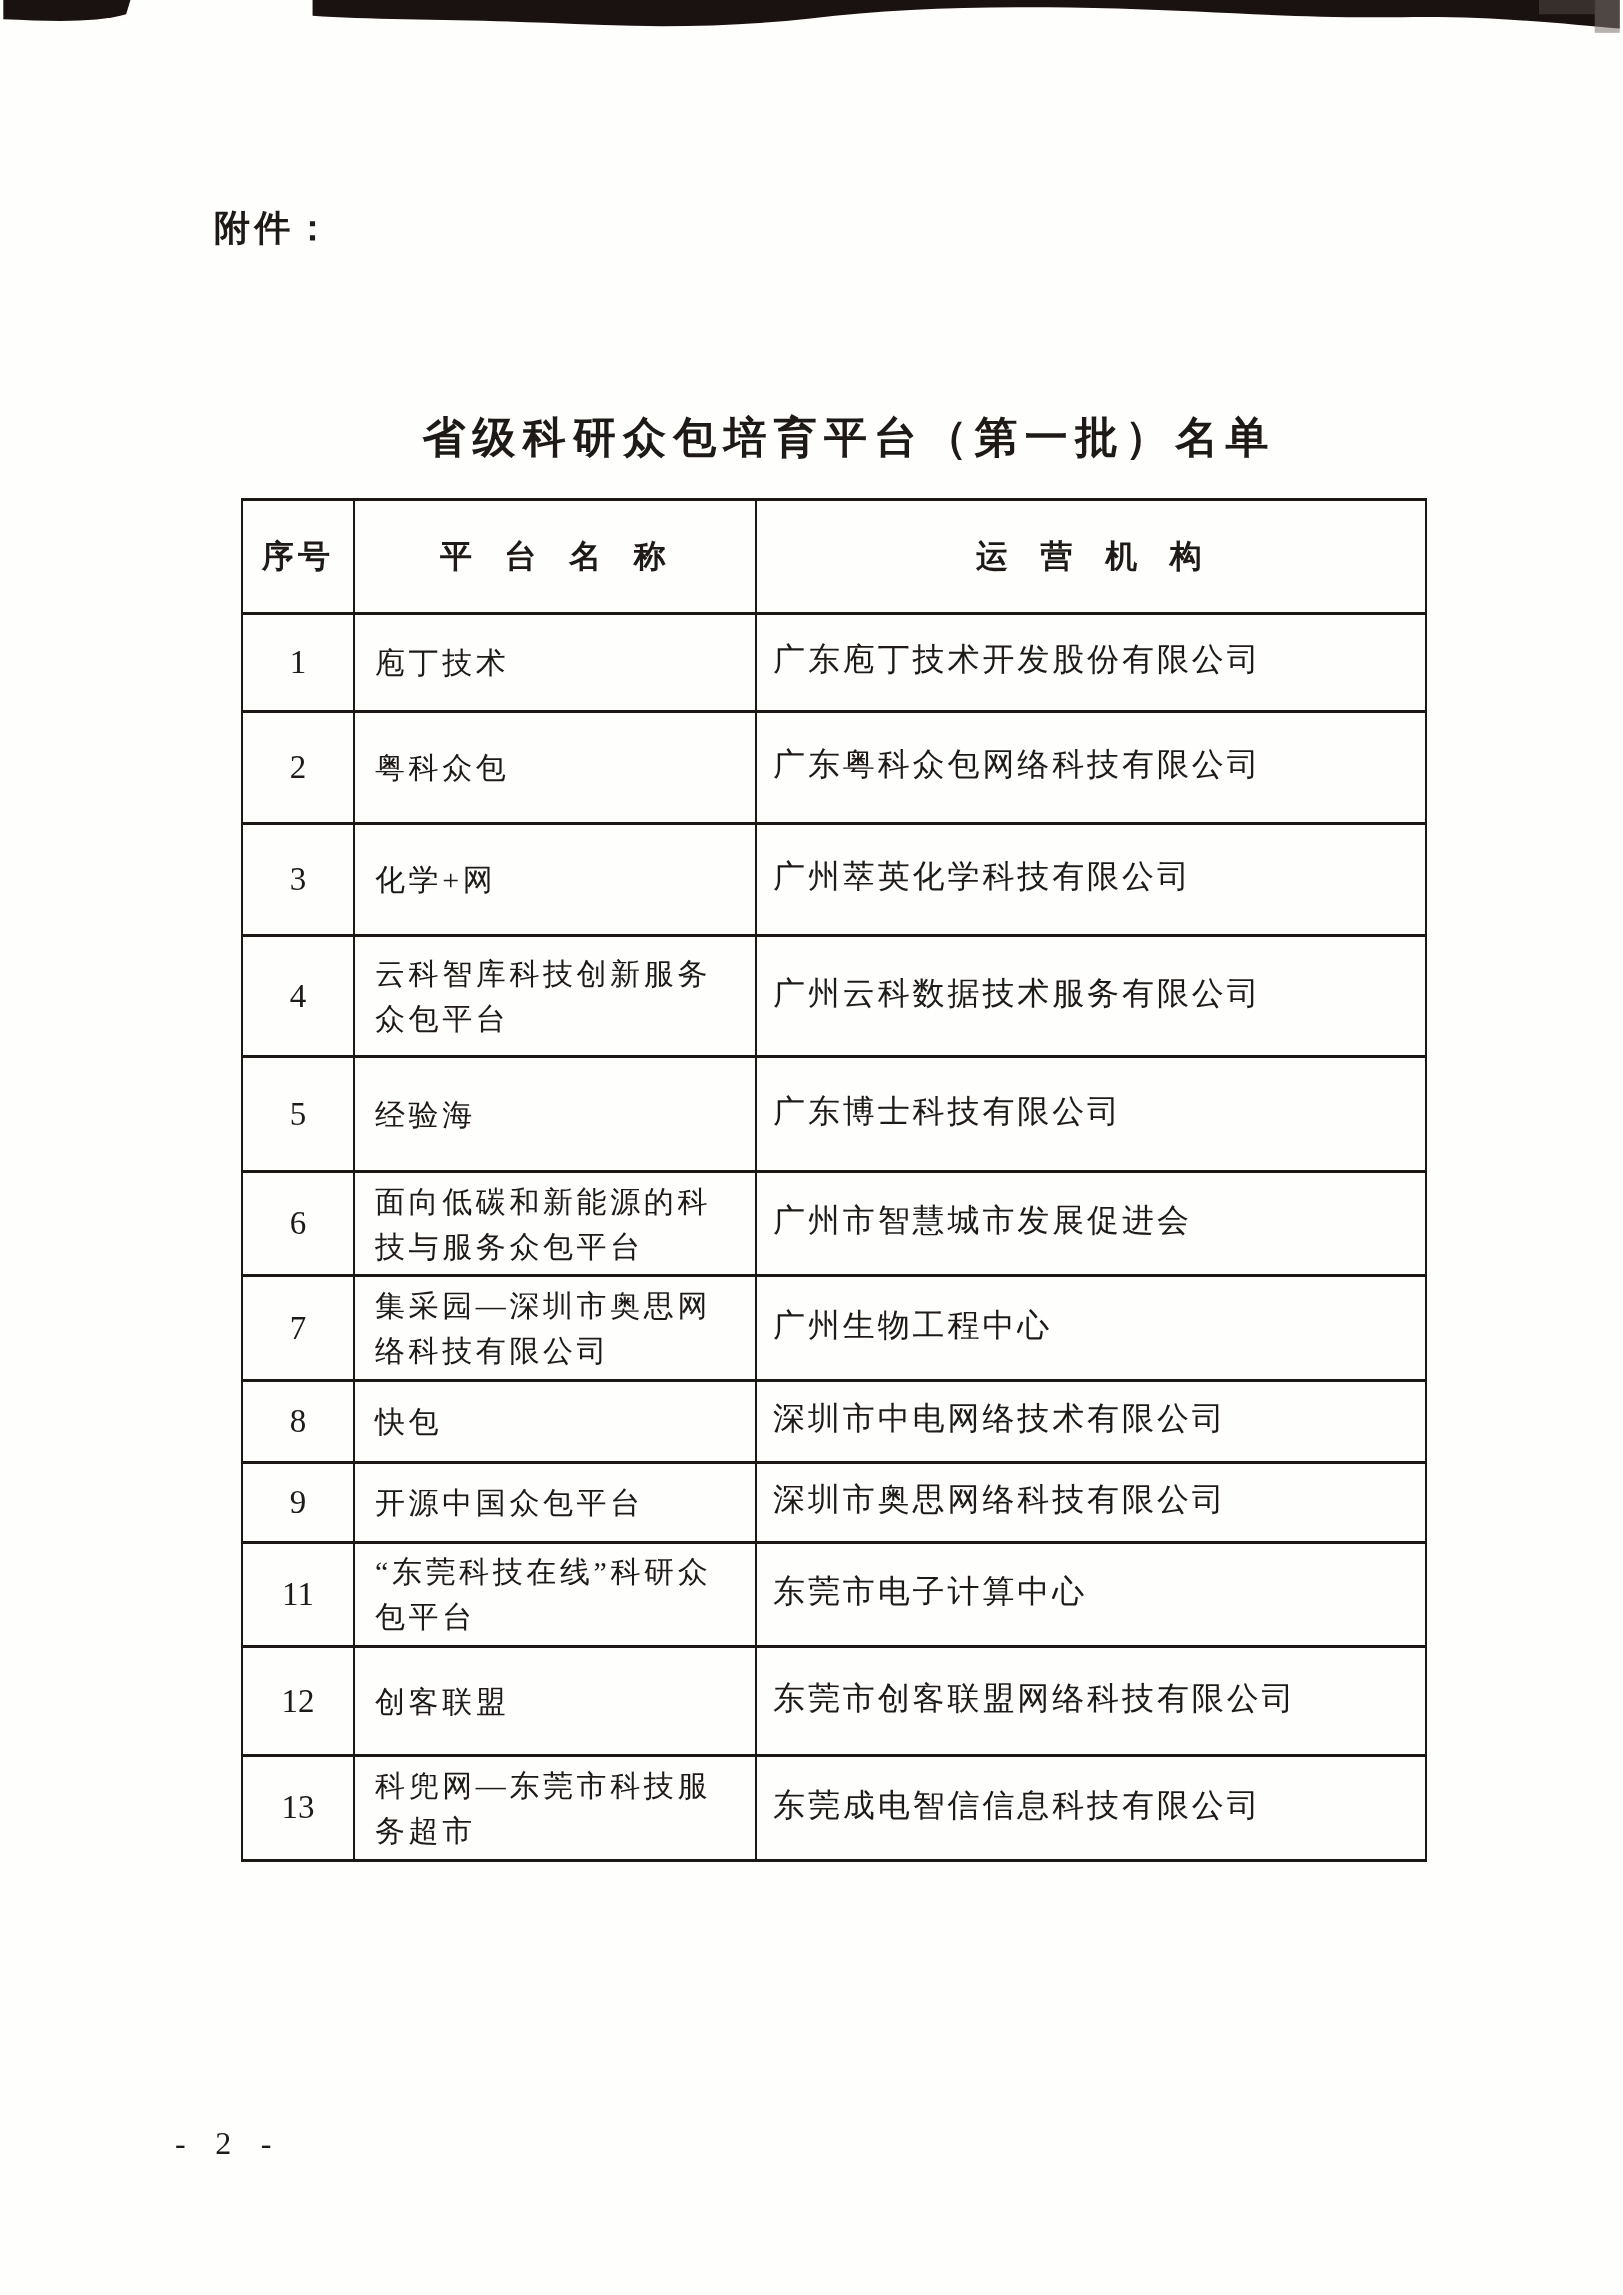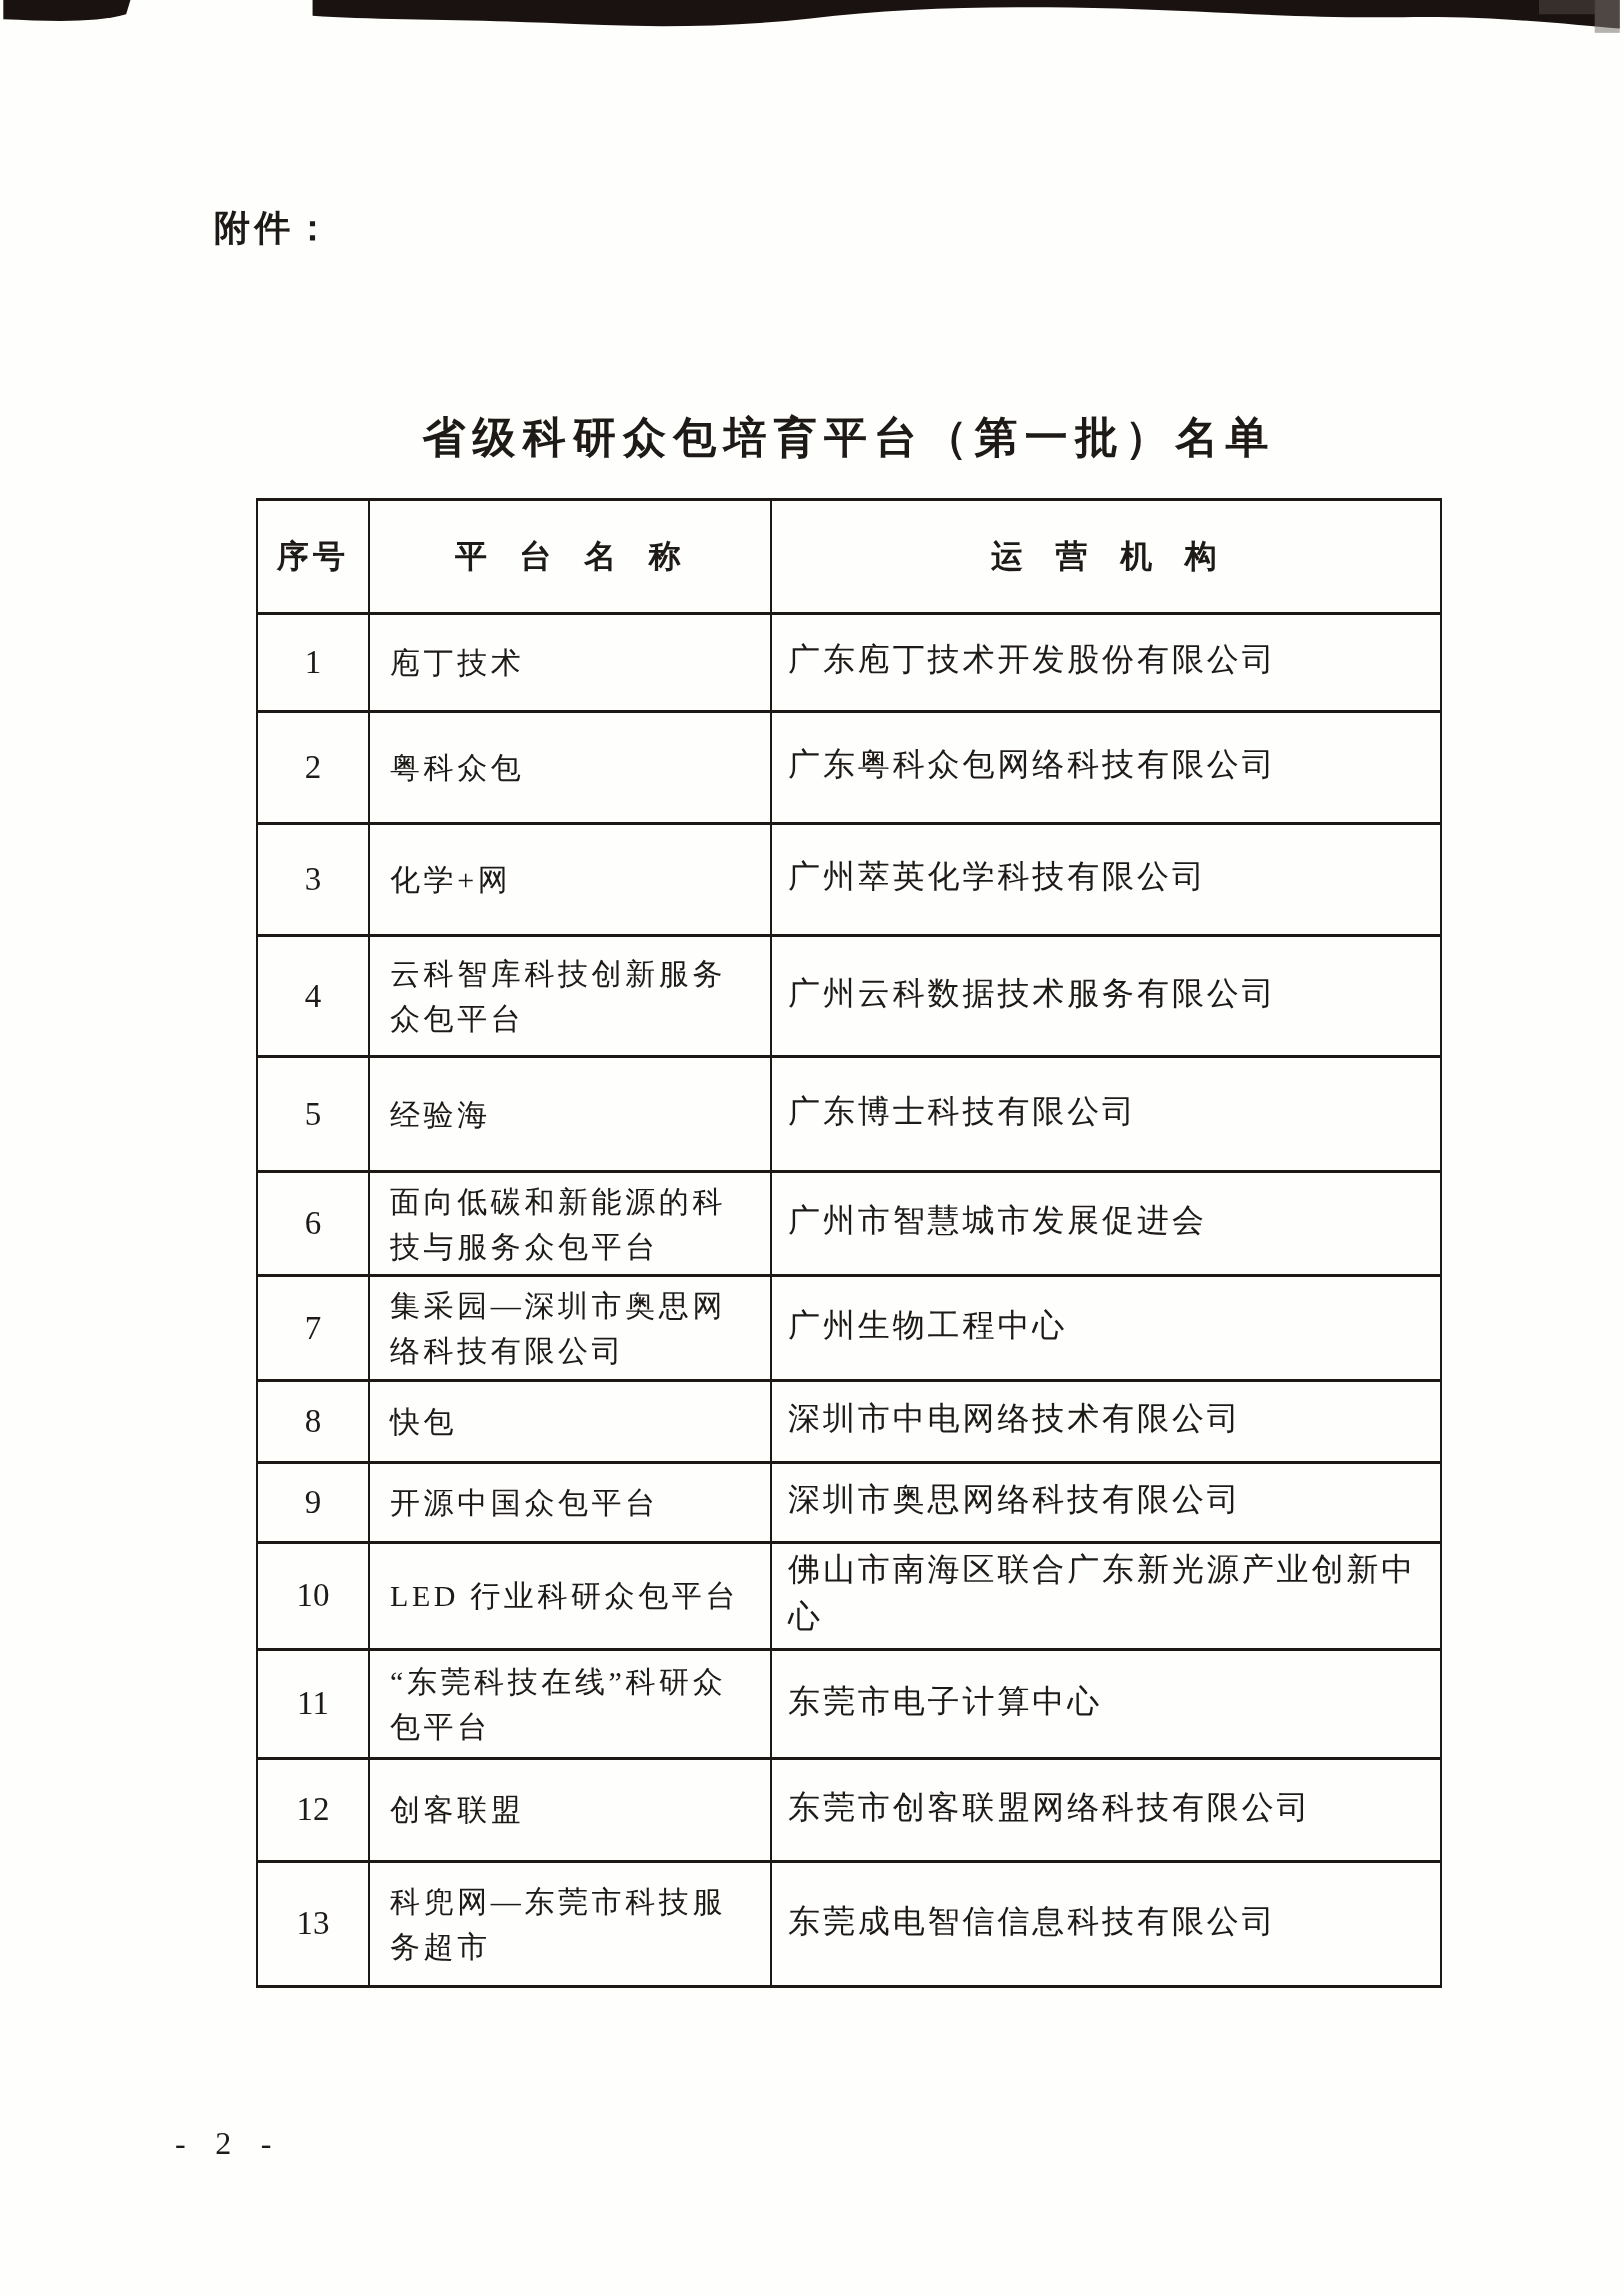--- a/index.html
+++ b/index.html
@@ -44,21 +44,20 @@
     letter-spacing: 7.2px;
     white-space: nowrap;
   }
   table.platform-table {
     position: absolute;
     left: 241px;
     top: 498px;
     width: 1184px;
     border-collapse: collapse;
     table-layout: fixed;
-    margin-left: 15px;
   }
   table.platform-table th,
   table.platform-table td {
     border-left: 2.2px solid #1b1815;
     border-right: 2.2px solid #1b1815;
     border-top: 3.6px solid #1b1815;
     border-bottom: 3.6px solid #1b1815;
     vertical-align: middle;
     overflow: hidden;
   }
@@ -181,25 +180,20 @@
           <td class="serial">8</td>
           <td class="platform">快包</td>
           <td class="operator">深圳市中电网络技术有限公司</td>
         </tr>
         <tr>
           <td class="serial">9</td>
           <td class="platform">开源中国众包平台</td>
           <td class="operator">深圳市奥思网络科技有限公司</td>
         </tr>
         <tr>
-          <td class="serial">10</td>
-          <td class="platform">LED 行业科研众包平台</td>
-          <td class="operator">佛山市南海区联合广东新光源产业创新中心</td>
-        </tr>
-        <tr>
           <td class="serial">11</td>
           <td class="platform">“东莞科技在线”科研众包平台</td>
           <td class="operator">东莞市电子计算中心</td>
         </tr>
         <tr>
           <td class="serial">12</td>
           <td class="platform">创客联盟</td>
           <td class="operator">东莞市创客联盟网络科技有限公司</td>
         </tr>
         <tr>

